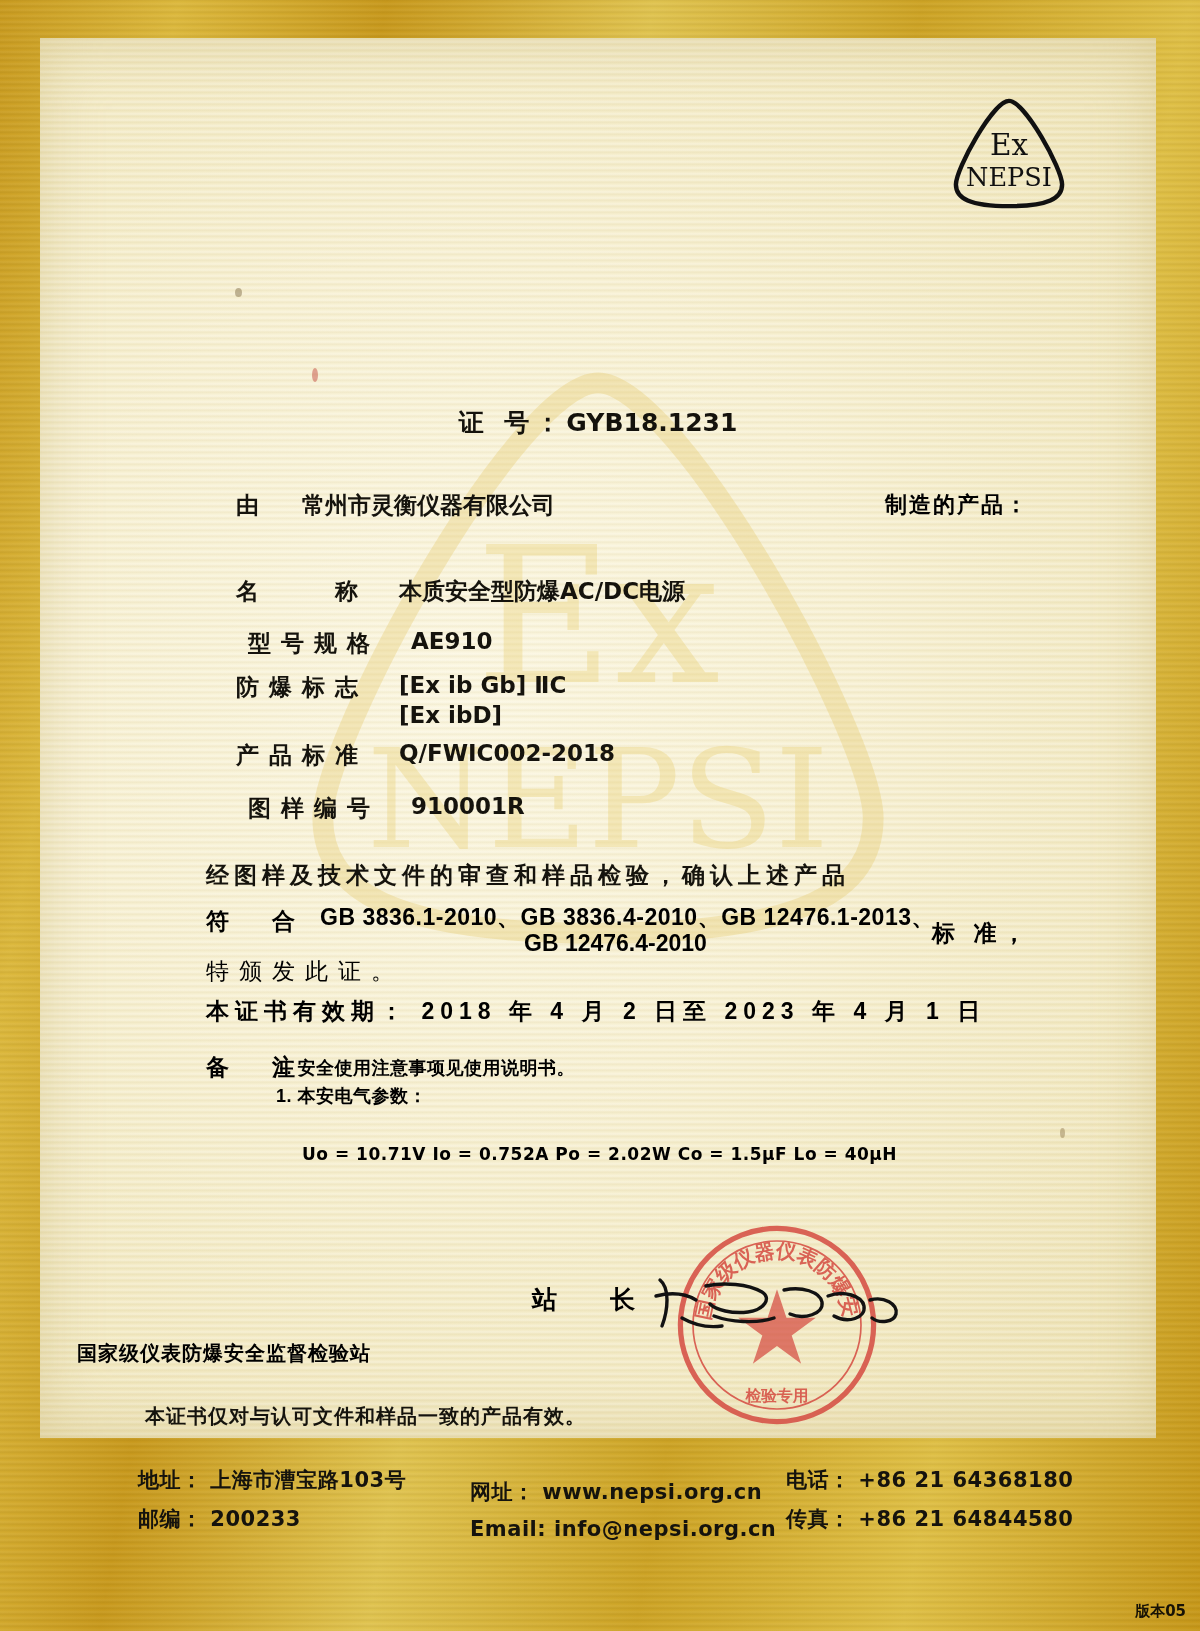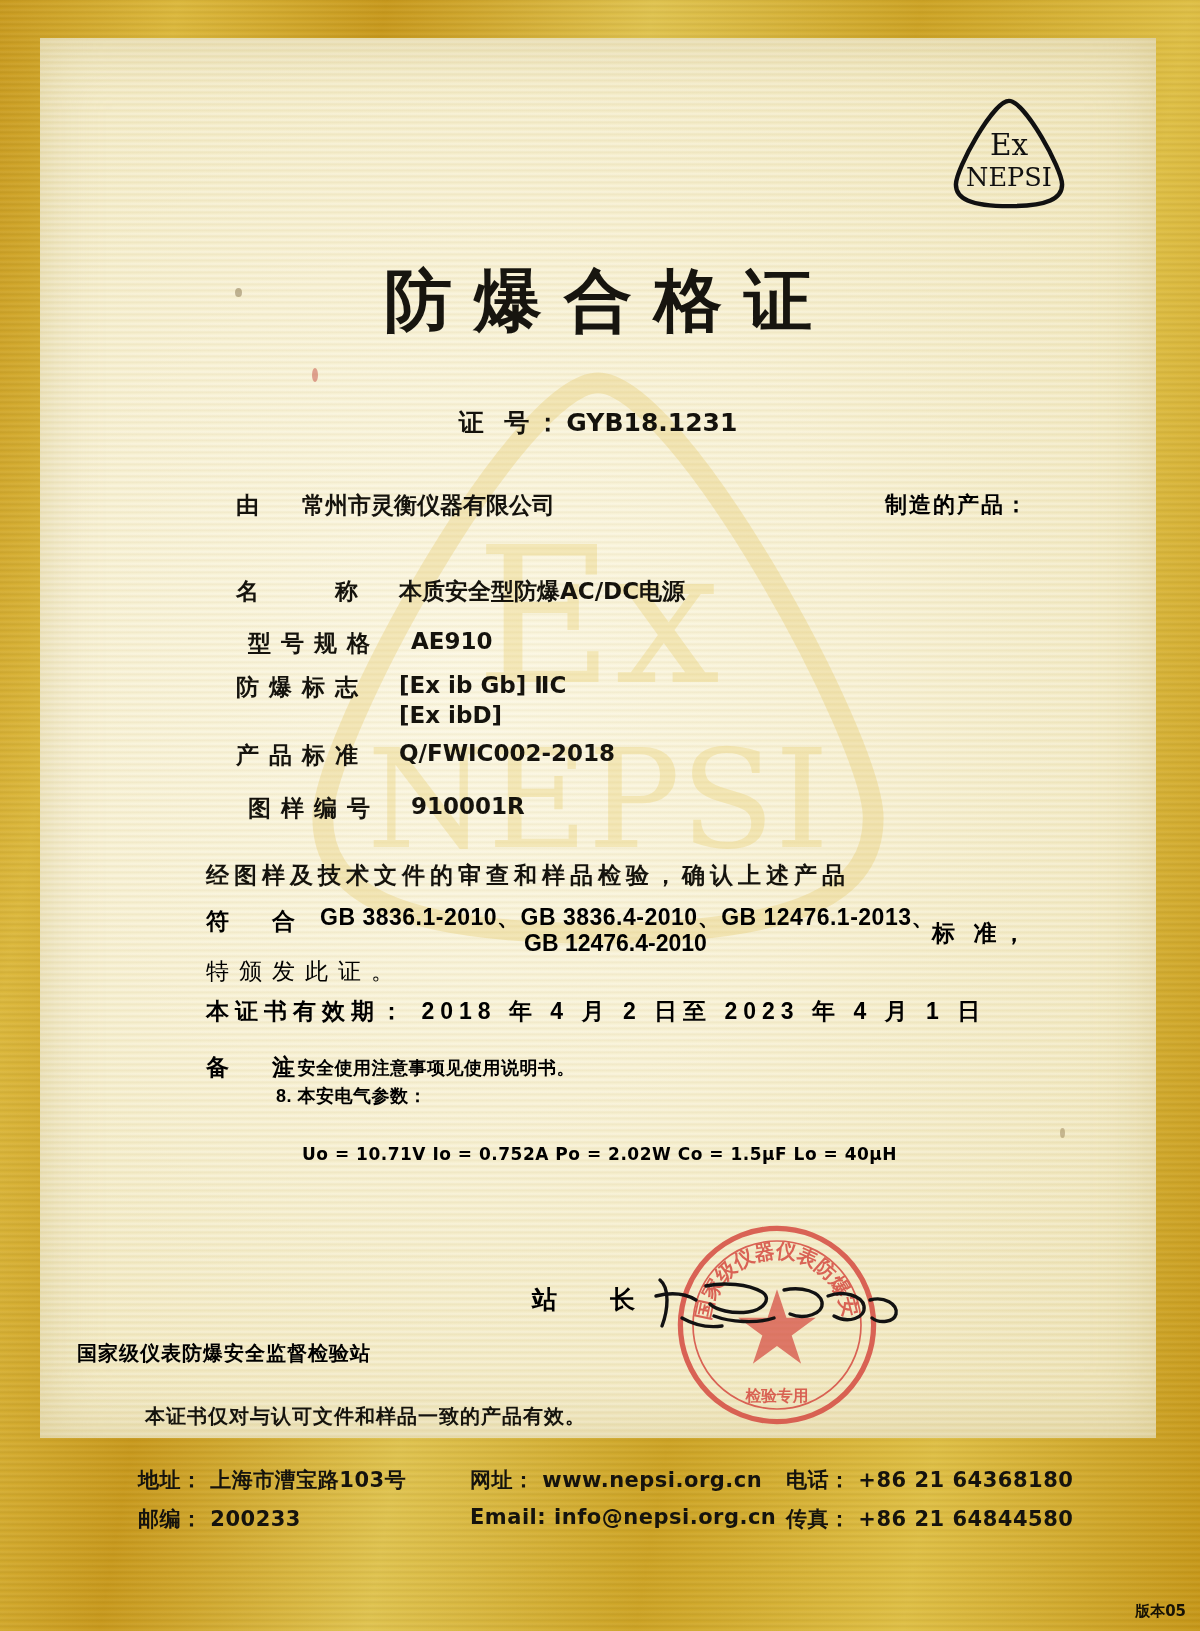--- a/index.html
+++ b/index.html
@@ -297,21 +297,21 @@
     top: 1466px;
     width: 1200px;
     color: #15130d;
     font-family: "DejaVu Sans", sans-serif;
     font-size: 21px;
     font-weight: bold;
     letter-spacing: 0.5px;
   }
   #contact .col { position: absolute; }
   #c1 { left: 138px; top: 0; }
-  #c2 { left: 470px; top: 0; }
+  #c2 { left: 470px; top: 12px; }
   #c3 { left: 786px; top: 0; }
   #contact .line { margin-bottom: 11px; white-space: nowrap; }
 
   #version {
     position: absolute;
     right: 14px;
     bottom: 10px;
     font-size: 15px;
     font-weight: bold;
     color: #171206;
@@ -337,21 +337,20 @@
     <div class="stain" style="left:195px;top:250px;width:7px;height:9px;background:rgba(120,100,60,0.45);"></div>
     <div class="stain" style="left:272px;top:330px;width:6px;height:14px;background:rgba(190,60,50,0.45);"></div>
     <div class="stain" style="left:1020px;top:1090px;width:5px;height:10px;background:rgba(130,105,60,0.4);"></div>
 
     <svg id="nepsi-logo" viewBox="0 0 120 120">
       <path d="M60 7 C76 7 114 76 114 92 C114 106 100 114 60 114 C20 114 6 106 6 92 C6 76 44 7 60 7 Z" fill="none" stroke="#111" stroke-width="4.5"></path>
       <text x="60" y="62" text-anchor="middle" font-family="DejaVu Serif, serif" font-size="30" fill="#111">Ex</text>
       <text x="60" y="94" text-anchor="middle" font-family="DejaVu Serif, serif" font-size="26" fill="#111">NEPSI</text>
     </svg>
 
-    <div class="title">防爆合格证</div>
 
     <div class="cert-no">
       <span class="lbl">证 号：</span><span>GYB18.1231</span>
     </div>
 
     <div class="row" id="r-maker">
       <span class="lab">由</span>
       <span class="val" id="maker-name">常州市灵衡仪器有限公司</span>
     </div>
     <div id="maker-suffix">制造的产品：</div>
@@ -385,21 +384,21 @@
     <div id="para1">经图样及技术文件的审查和样品检验，确认上述产品</div>
     <div id="para-comply-label">符　合</div>
     <div id="std-list-1">GB 3836.1-2010、GB 3836.4-2010、GB 12476.1-2013、</div>
     <div id="std-list-2">GB 12476.4-2010</div>
     <div id="para-std-suffix">标 准，</div>
     <div id="para2">特颁发此证。</div>
     <div id="validity">本证书有效期： 2018 年 4 月 2 日至 2023 年 4 月 1 日</div>
 
     <div id="notes-label">备　注</div>
     <div id="note1">1. 安全使用注意事项见使用说明书。</div>
-    <div id="note2">8. 本安电气参数：</div>
+    <div id="note2">1. 本安电气参数：</div>
     <div id="note2b">Uo = 10.71V    Io = 0.752A    Po = 2.02W    Co = 1.5μF    Lo = 40μH</div>
 
     <svg id="seal" viewBox="0 0 200 200">
       <circle cx="100" cy="100" r="92" fill="none" stroke="#d4453c" stroke-width="5"></circle>
       <circle cx="100" cy="100" r="80" fill="none" stroke="#d4453c" stroke-width="1.6"></circle>
       <path id="sealArc" d="M 100 100 m -64 0 a 64 64 0 1 1 128 0" fill="none"></path>
       <text font-family="DejaVu Sans, sans-serif" font-size="19" fill="#d4453c" font-weight="bold">
         <textPath href="#sealArc" startOffset="2%">国家级仪器仪表防爆安全监督检验站</textPath>
       </text>
       <path d="M100 66 l9 27 h28 l-23 17 9 27 -23-17 -23 17 9-27 -23-17 h28 z" fill="#d4453c" opacity="0.85"></path>

